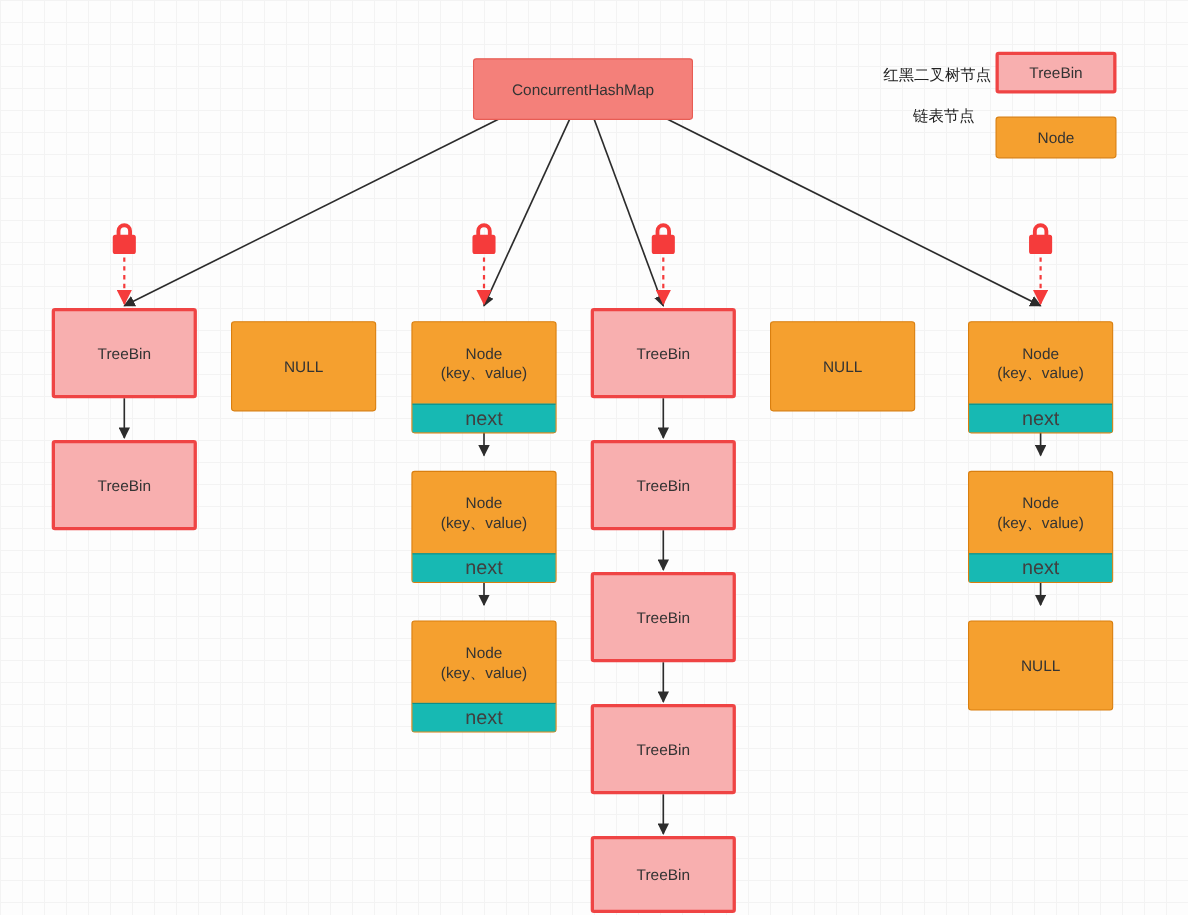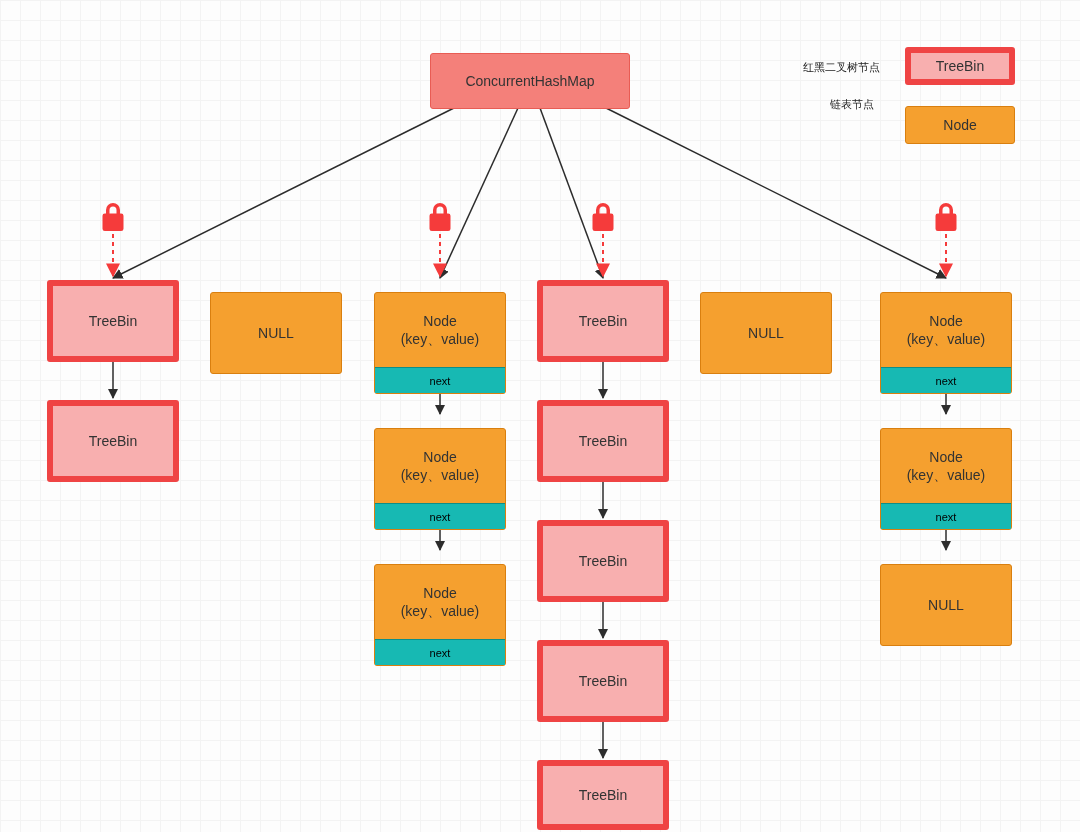--- a/index.html
+++ b/index.html
@@ -25,21 +25,21 @@
     font-size: 14px;
     color: #333;
     border-radius: 3px;
   }
   .root {
     background: #f4807a;
     border: 1px solid #e85c54;
   }
   .treebin {
     background: #f8afaf;
-    border: 6px solid #ef4444;
+    border: 3px solid #ef4444;
   }
   .node-orange {
     background: #f5a02f;
     border: 1px solid #d97f0f;
     display:flex;
     flex-direction: column;
     margin-top: 12px;
   }
   .node-header {
     flex: 1;
@@ -49,27 +49,27 @@
     line-height:1.3;
   }
   .next-bar {
     background: #17b9b3;
     border-top: 1px solid #0d8e88;
     width: 100%;
     height: 26px;
     display:flex;
     align-items:center;
     justify-content:center;
-    color: #000000;
-    font-size: 11px;
+    color: #404040;
+    font-size: 18px;
     text-align: right;
   }
   .legend-label {
     position:absolute;
-    font-size:11px;
+    font-size:14px;
     color:#222;
     font-weight: 500;
   }
   .lock {
     position:absolute;
     width:28px;
     height:34px;
   }
 </style>
 </head>

